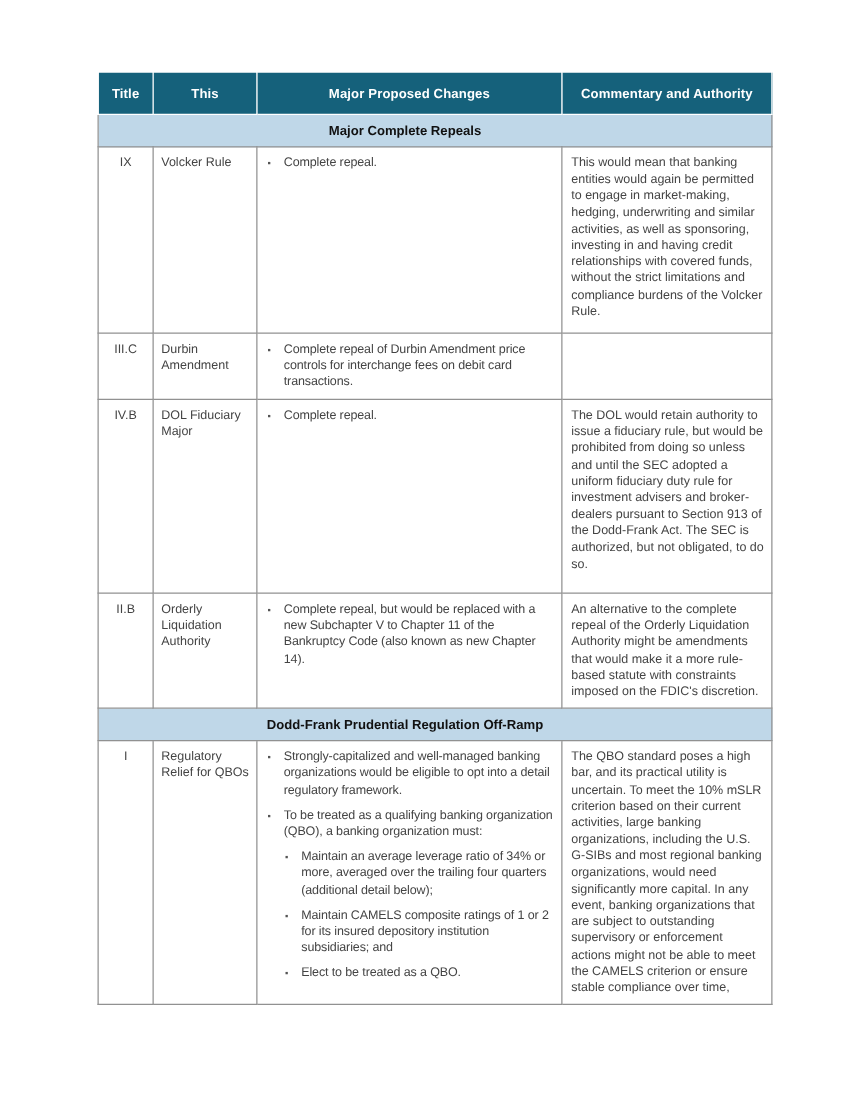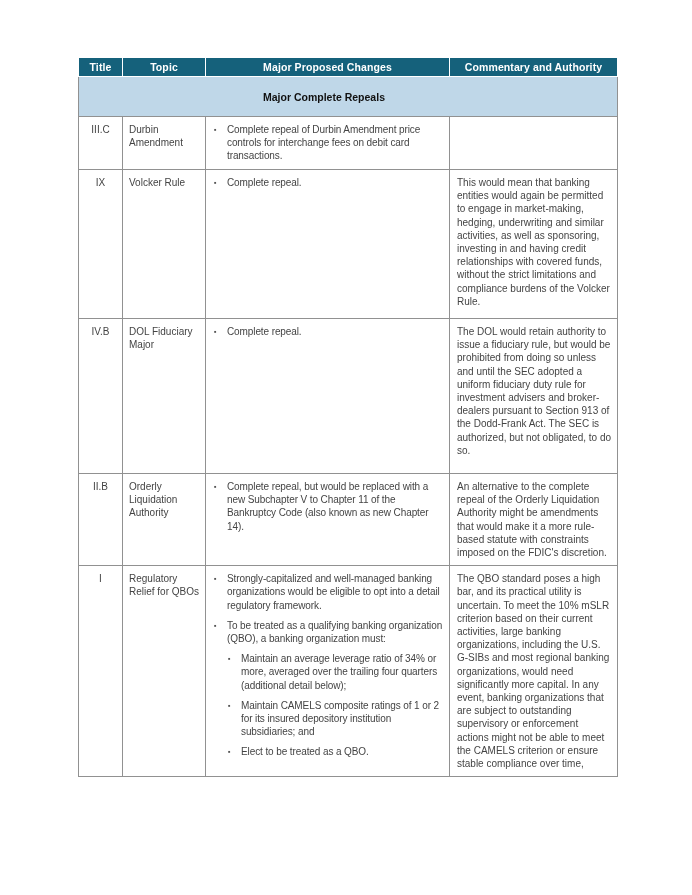--- a/index.html
+++ b/index.html
@@ -7,24 +7,24 @@
     --band-bg:#BFD7E8; --band-text:#111111;
     --border:#919191; --body-text:#444444; --bullet:#555555;
   }
   *{box-sizing:border-box;}
   html,body{margin:0;padding:0;}
   body{width:692px;height:895px;background:#FFFFFF;font-family:"Liberation Sans",sans-serif;}
   .page{position:relative;width:692px;height:895px;background:#FFFFFF;overflow:hidden;}
   table.reg{position:absolute;left:78px;top:57px;width:539px;border-collapse:collapse;table-layout:fixed;}
   col.c-title{width:44px;} col.c-topic{width:83px;} col.c-changes{width:244px;} col.c-comment{width:168px;}
   th.hdr{background:var(--header-bg);color:var(--header-text);font-size:10.5px;font-weight:bold;
-     height:19px;text-align:center;vertical-align:middle;border:1px solid #FFFFFF;padding:0 2px;
+     height:34px;text-align:center;vertical-align:middle;border:1px solid #FFFFFF;padding:0 2px;
      letter-spacing:0.1px;}
   td.band{background:var(--band-bg);color:var(--band-text);font-weight:bold;font-size:10.5px;
-     text-align:center;height:40px;vertical-align:middle;border:1px solid var(--border);
+     text-align:center;height:26px;vertical-align:middle;border:1px solid var(--border);
      padding:0 48px 0 0;}
   td.cell{border:1px solid var(--border);vertical-align:top;font-size:10px;line-height:13.2px;
      color:var(--body-text);background:#FFFFFF;}
   td.title-cell{text-align:center;padding:6px 2px;}
   td.topic-cell{padding:6px 2px 6px 6px;}
   td.changes-cell{padding:6px 2px 6px 8px;letter-spacing:-0.1px;}
   td.commentary-cell{padding:6px 6px 6px 7px;}
   .bullet-item{display:flex;margin:0 0 7px 0;}
   .bullet-item:last-child{margin-bottom:0;}
   .bullet-item.lvl1{margin-left:14px;}
@@ -38,53 +38,53 @@
   <table class="reg">
     <colgroup>
       <col class="c-title">
         <col class="c-topic">
         <col class="c-changes">
         <col class="c-comment">
     </colgroup>
     <thead>
       <tr id="header-row">
           <th class="hdr">Title</th>
-          <th class="hdr">Topic</th>
+          <th class="hdr">This</th>
           <th class="hdr">Major Proposed Changes</th>
           <th class="hdr">Commentary and Authority</th>
         </tr>
     </thead>
     <tbody id="table-body">
         <tr>
           <td class="band" colspan="4">Major Complete Repeals</td>
+        </tr>
+        <tr style="height: 149px;">
+          <td class="cell title-cell">IX</td>
+          <td class="cell topic-cell">Volcker Rule</td>
+          <td class="cell changes-cell">
+            <div class="bullet-item lvl0">
+              <span class="bullet-marker">▪</span>
+              <span class="bullet-text">Complete repeal.</span>
+            </div>
+          </td>
+          <td class="cell commentary-cell">
+            <div>This would mean that banking entities would again be permitted to engage in market-making, hedging, underwriting and similar activities, as well as sponsoring, investing in and having credit relationships with covered funds, without the strict limitations and compliance burdens of the Volcker Rule.</div>
+          </td>
         </tr>
         <tr style="height: 53px;">
           <td class="cell title-cell">III.C</td>
           <td class="cell topic-cell">Durbin Amendment</td>
           <td class="cell changes-cell">
             <div class="bullet-item lvl0">
               <span class="bullet-marker">▪</span>
               <span class="bullet-text">Complete repeal of Durbin Amendment price controls for interchange fees on debit card transactions.</span>
             </div>
           </td>
           <td class="cell commentary-cell">
             <div></div>
-          </td>
-        </tr>
-        <tr style="height: 149px;">
-          <td class="cell title-cell">IX</td>
-          <td class="cell topic-cell">Volcker Rule</td>
-          <td class="cell changes-cell">
-            <div class="bullet-item lvl0">
-              <span class="bullet-marker">▪</span>
-              <span class="bullet-text">Complete repeal.</span>
-            </div>
-          </td>
-          <td class="cell commentary-cell">
-            <div>This would mean that banking entities would again be permitted to engage in market-making, hedging, underwriting and similar activities, as well as sponsoring, investing in and having credit relationships with covered funds, without the strict limitations and compliance burdens of the Volcker Rule.</div>
           </td>
         </tr>
         <tr style="height: 155px;">
           <td class="cell title-cell">IV.B</td>
           <td class="cell topic-cell">DOL Fiduciary Major</td>
           <td class="cell changes-cell">
             <div class="bullet-item lvl0">
               <span class="bullet-marker">▪</span>
               <span class="bullet-text">Complete repeal.</span>
             </div>
@@ -98,20 +98,23 @@
           <td class="cell topic-cell">Orderly Liquidation Authority</td>
           <td class="cell changes-cell">
             <div class="bullet-item lvl0">
               <span class="bullet-marker">▪</span>
               <span class="bullet-text">Complete repeal, but would be replaced with a new Subchapter V to Chapter 11 of the Bankruptcy Code (also known as new Chapter 14).</span>
             </div>
           </td>
           <td class="cell commentary-cell">
             <div>An alternative to the complete repeal of the Orderly Liquidation Authority might be amendments that would make it a more rule-based statute with constraints imposed on the FDIC's discretion.</div>
           </td>
+        </tr>
+        <tr>
+          <td class="band" colspan="4">Dodd-Frank Prudential Regulation Off-Ramp</td>
         </tr>
         <tr style="height: 209px;">
           <td class="cell title-cell">I</td>
           <td class="cell topic-cell">Regulatory Relief for QBOs</td>
           <td class="cell changes-cell">
             <div class="bullet-item lvl0">
               <span class="bullet-marker">▪</span>
               <span class="bullet-text">Strongly-capitalized and well-managed banking organizations would be eligible to opt into a detail regulatory framework.</span>
             </div>
             <div class="bullet-item lvl0">

